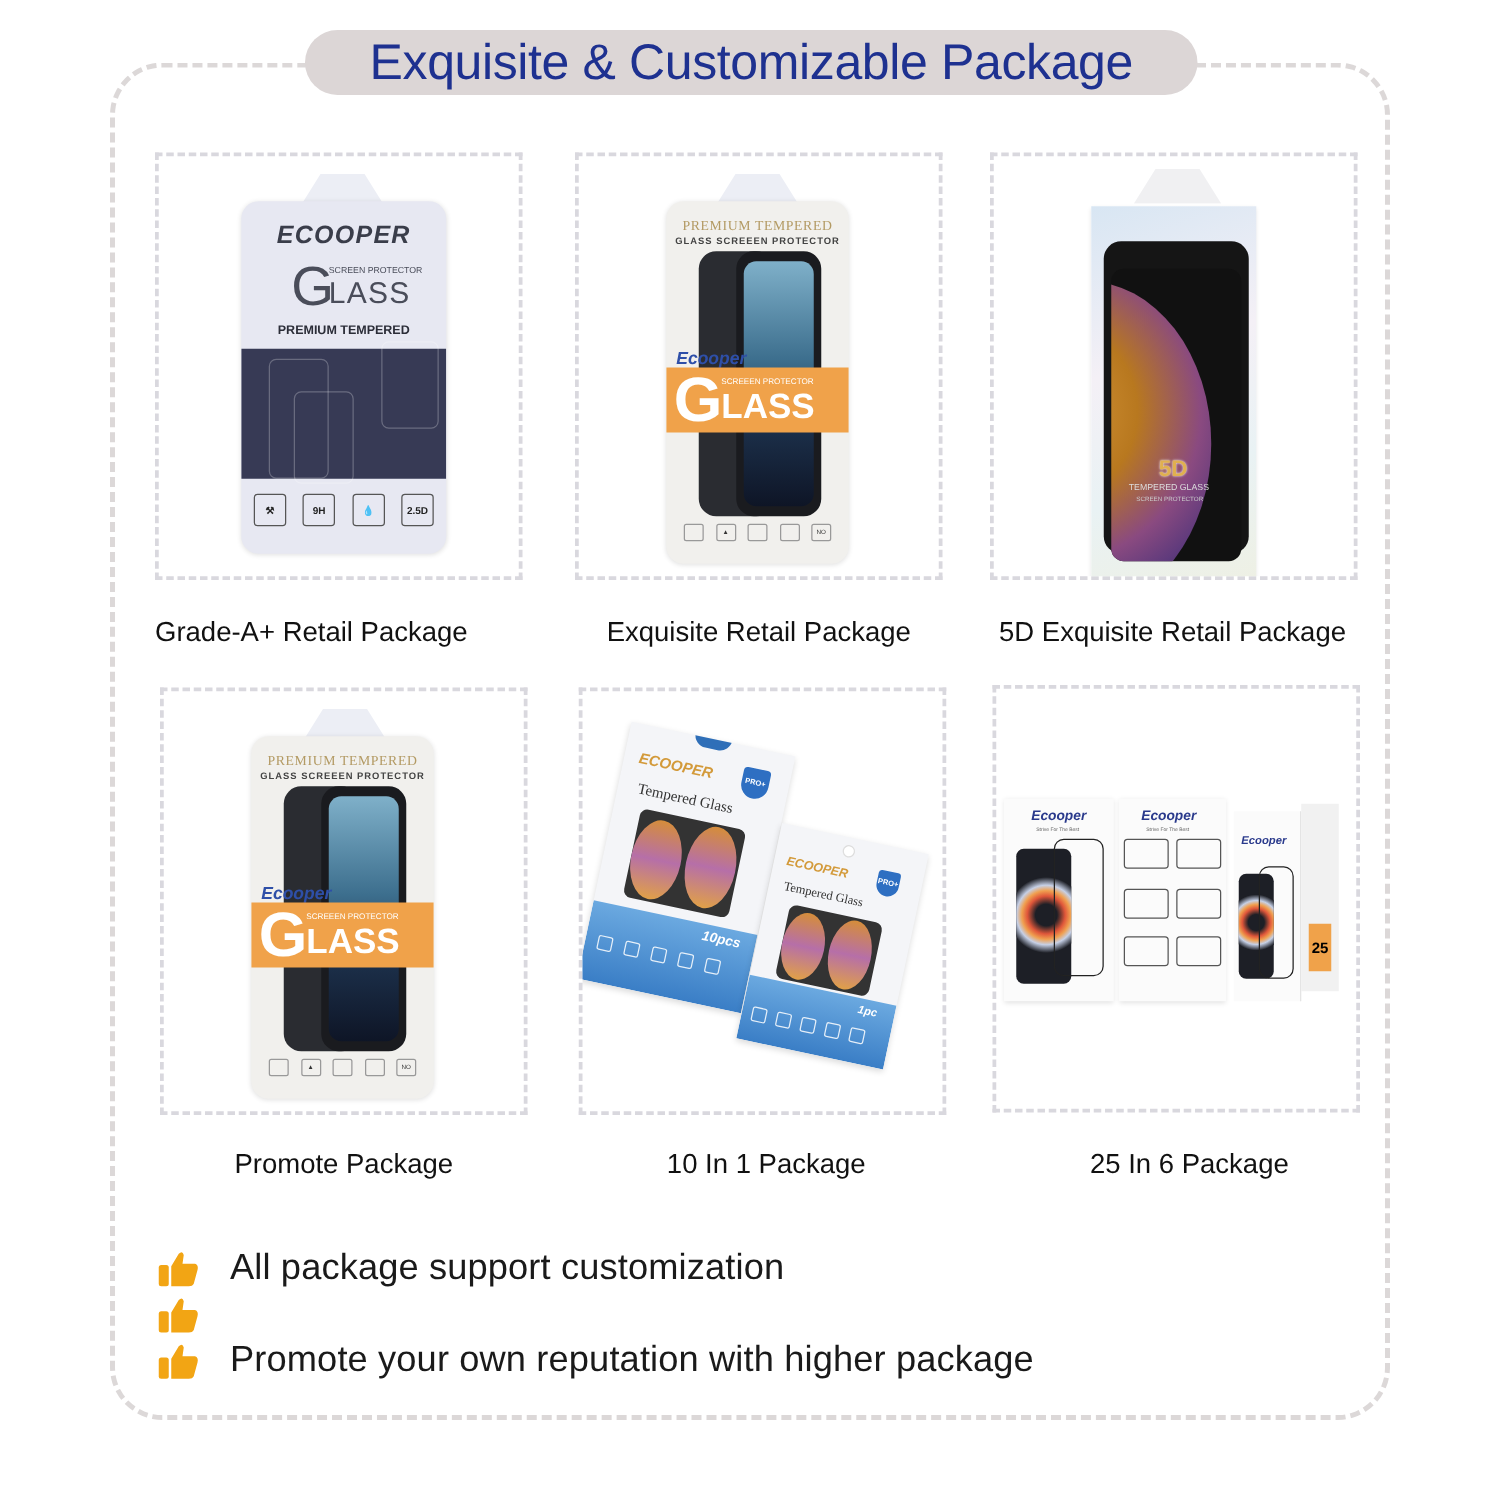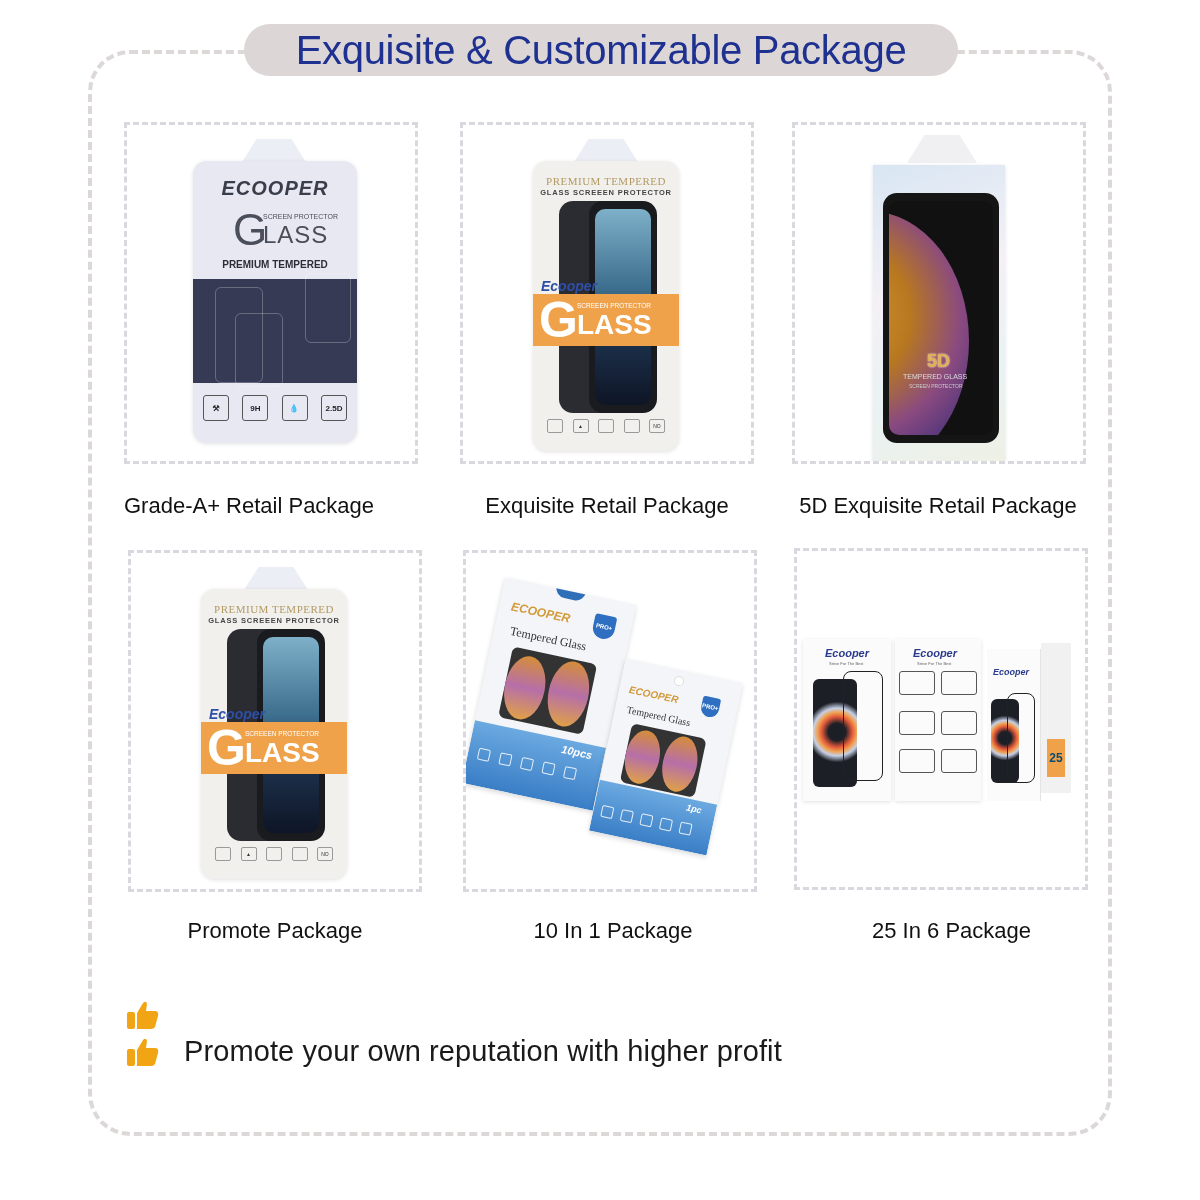--- a/index.html
+++ b/index.html
@@ -58,21 +58,21 @@
     .p2 .band { position: absolute; left: 0; top: 133px; width: 100%; height: 52px; background: #f0a24a; }
     .p2 .band .sub { position: absolute; left: 44px; top: 8px; font-size: 6.5px; color: #fff; }
     .p2 .band .big { position: absolute; left: 6px; top: -2px; font-size: 50px; font-weight: bold; color: #fff; line-height: 56px; }
     .p2 .band .lass { position: absolute; left: 44px; top: 16px; font-size: 28px; font-weight: bold; color: #fff; line-height: 30px; }
     .p2 .icons { position: absolute; top: 258px; left: 14px; right: 14px; display: flex; justify-content: space-between; }
     .p2 .ico { width: 16px; height: 14px; border: 1px solid #999; border-radius: 2px; font-size: 5px; color: #333; display: flex; align-items: center; justify-content: center; }
 
     
     .p3 { left: 78px; top: 40px; width: 132px; height: 300px; background: linear-gradient(160deg,#d8e6f3 0%,#f4f0f6 40%,#e9f2f4 70%,#eef0e4 100%); border-radius: 0; }
     .p3 .phone { position: absolute; left: 10px; top: 28px; width: 116px; height: 250px; background: #151515; border-radius: 14px; }
-    .p3 .scr { position: absolute; left: 16px; top: 36px; width: 104px; height: 234px; border-radius: 10px; overflow: hidden; background: #111; padding-left: 45px; }
+    .p3 .scr { position: absolute; left: 16px; top: 50px; width: 104px; height: 234px; border-radius: 10px; overflow: hidden; background: #111; padding-left: 45px; }
     .p3 .planet { position: absolute; left: -120px; top: 10px; width: 200px; height: 260px; border-radius: 50%; background: radial-gradient(circle at 35% 40%, #d99a3c 0%, #b8781f 35%, #8a4a80 60%, #5e3a7c 75%, #2a1c2a 100%); }
     .p3 .fivd { position: absolute; left: 38px; top: 150px; font-size: 18px; font-weight: bold; color: #e0b050; text-shadow: 0 0 2px #fff; }
     .p3 .tg { position: absolute; left: 14px; top: 172px; font-size: 7px; color: #ddd; }
     .p3 .sp { position: absolute; left: 20px; top: 182px; font-size: 5px; color: #ccc; }
 
     
     .box5 { position: absolute; background: #f4f5f8; box-shadow: 0 2px 5px rgba(0,0,0,0.15); overflow: hidden; }
     .box5 .blue { position: absolute; left: 0; bottom: 0; width: 100%; background: linear-gradient(180deg,#6ba9e0,#3a7ec6); }
     .box5 .brand { position: absolute; font-weight: bold; font-style: italic; color: #d39a3a; }
     .box5 .tg { position: absolute; font-family: "Liberation Serif", serif; color: #333; }
@@ -83,21 +83,21 @@
     .box5 .sq { position: absolute; width: 12px; height: 12px; border: 1px solid rgba(255,255,255,0.85); border-radius: 2px; }
 
     
     .card6 { position: absolute; background: #fbfbfb; box-shadow: 0 1px 4px rgba(0,0,0,0.12); overflow: hidden; }
     .card6 .brand { position: absolute; font-style: italic; font-weight: bold; color: #2a3a8c; }
     .card6 .tag { position: absolute; font-size: 4px; color: #666; }
     .card6 .ph { position: absolute; background: #1d1f26; border-radius: 6px; overflow: hidden; }
     .card6 .swirl { position: absolute; border-radius: 50%; background: radial-gradient(circle, #1d1f26 20%, #e0573a 35%, #f0a050 45%, #c6d0e6 55%, #1d1f26 70%); }
     .card6 .outline { position: absolute; border: 1.5px solid #222; border-radius: 8px; background: transparent; }
     .card6 .step { position: absolute; width: 36px; height: 24px; border: 1px solid #555; border-radius: 3px; }
-    .card6 .orange { position: absolute; background: #f0a24a; color: #0c4a6e; font-weight: bold; font-size: 12px; display: flex; align-items: center; justify-content: center; }
+    .card6 .orange { position: absolute; background: #f0a24a; color: #000000; font-weight: bold; font-size: 12px; display: flex; align-items: center; justify-content: center; }
 
     
     .bullets { position: absolute; left: 126px; top: 996px; }
     .bullet { display: flex; align-items: center; height: 37px; }
     .thumb { width: 34px; height: 30px; margin-right: 24px; position: relative; }
     .bullet-text { font-size: 29px; color: #1a1a1a; letter-spacing: 0.1px; }
   </style>
 </head>
 <body>
 
@@ -271,23 +271,32 @@
 <div class="caption" style="left:794px; top:918px; width:330px; text-align:left; padding-left:78px;">25 In 6 Package</div>
 
 <div class="bullets">
   <div class="bullet">
     <span class="thumb">
       <svg width="34" height="30" viewBox="0 0 34 30">
           <rect x="1" y="12" width="8" height="17" rx="2" fill="#f2a514"></rect>
           <path d="M11 13 L17 3 Q20 0 21 4 L20 11 L30 11 Q33 12 32 16 L29 27 Q28 29 25 29 L11 29 Z" fill="#f2a514"></path>
         </svg>
     </span>
+    <span class="bullet-text">All package support customization</span>
   </div>
   <div class="bullet">
     <span class="thumb">
       <svg width="34" height="30" viewBox="0 0 34 30">
           <rect x="1" y="12" width="8" height="17" rx="2" fill="#f2a514"></rect>
           <path d="M11 13 L17 3 Q20 0 21 4 L20 11 L30 11 Q33 12 32 16 L29 27 Q28 29 25 29 L11 29 Z" fill="#f2a514"></path>
         </svg>
     </span>
-    <span class="bullet-text">Promote your own reputation with higher profit</span>
+  </div>
+  <div class="bullet">
+    <span class="thumb">
+      <svg width="34" height="30" viewBox="0 0 34 30">
+          <rect x="1" y="12" width="8" height="17" rx="2" fill="#f2a514"></rect>
+          <path d="M11 13 L17 3 Q20 0 21 4 L20 11 L30 11 Q33 12 32 16 L29 27 Q28 29 25 29 L11 29 Z" fill="#f2a514"></path>
+        </svg>
+    </span>
+    <span class="bullet-text">Promote your own reputation with higher package</span>
   </div>
 </div>
 
 </body></html>

